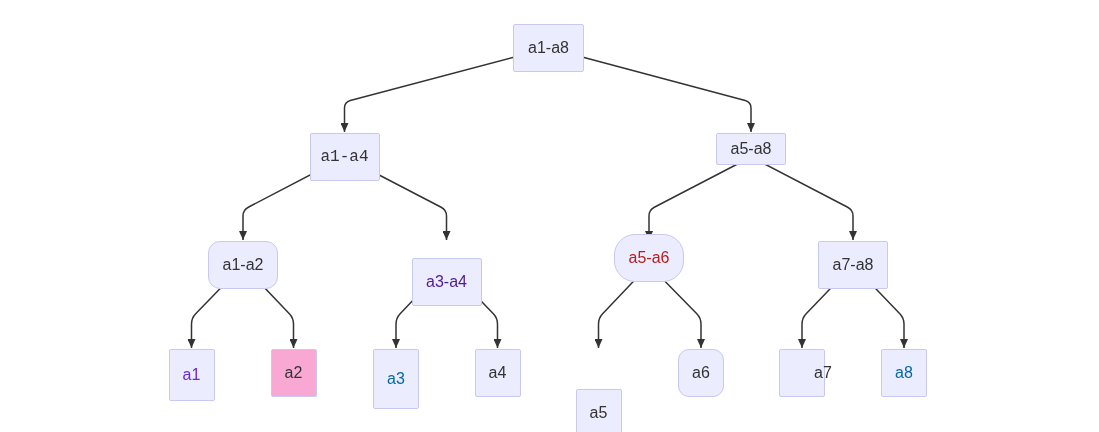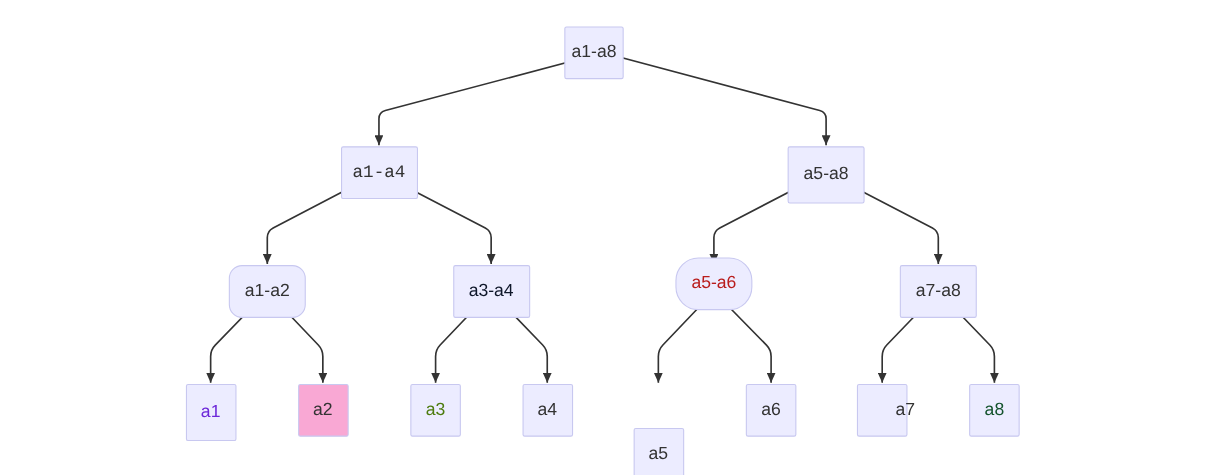--- a/index.html
+++ b/index.html
@@ -56,59 +56,59 @@
         <path d="M 243 265 L 289.36104580485033 313.65614708231817 Q 293.5 318 293.5 324 L 293.5 348" fill="none" stroke="#333333" stroke-width="1.5" marker-end="url(#arrowhead)"></path>
         <path d="M 446.5 265 L 400.13895419514967 313.65614708231817 Q 396 318 396 324 L 396 348" fill="none" stroke="#333333" stroke-width="1.5" marker-end="url(#arrowhead)"></path>
         <path d="M 446.5 265 L 493.33971776870936 313.67656944591363 Q 497.5 318 497.5 324 L 497.5 348" fill="none" stroke="#333333" stroke-width="1.5" marker-end="url(#arrowhead)"></path>
         <path d="M 649 265 L 602.6389541951497 313.65614708231817 Q 598.5 318 598.5 324 L 598.5 348" fill="none" stroke="#333333" stroke-width="1.5" marker-end="url(#arrowhead)"></path>
         <path d="M 649 265 L 696.7979559792316 313.7171474403706 Q 701 318 701 324 L 701 348" fill="none" stroke="#333333" stroke-width="1.5" marker-end="url(#arrowhead)"></path>
         <path d="M 853 265 L 806.1602822312907 313.67656944591363 Q 802 318 802 324 L 802 348" fill="none" stroke="#333333" stroke-width="1.5" marker-end="url(#arrowhead)"></path>
         <path d="M 853 265 L 899.8397177687093 313.67656944591363 Q 904 318 904 324 L 904 348" fill="none" stroke="#333333" stroke-width="1.5" marker-end="url(#arrowhead)"></path>
       </g>
   </svg>
   <div id="node-layer">
-      <div class="node" style="left: 513px; top: 24px; width: 54px; height: 48px; background: rgb(236, 236, 255); border-color: rgb(200, 200, 240); color: rgb(51, 51, 51);">
+      <div class="node" style="left: 513px; top: 24px; width: 71px; height: 48px; background: rgb(236, 236, 255); border-color: rgb(200, 200, 240); color: rgb(51, 51, 51);">
         <span>a1-a8</span>
       </div>
       <div class="node" style="left: 309.5px; top: 133px; width: 70px; height: 48px; background: rgb(236, 236, 255); border-color: rgb(200, 200, 240); color: rgb(51, 51, 51); font-family: Liberation Mono, monospace;">
         <span>a1-a4</span>
       </div>
-      <div class="node" style="left: 716px; top: 133px; width: 70px; height: 52px; background: rgb(236, 236, 255); border-color: rgb(200, 200, 240); color: rgb(51, 51, 51);">
+      <div class="node" style="left: 716px; top: 133px; width: 70px; height: 32px; background: rgb(236, 236, 255); border-color: rgb(200, 200, 240); color: rgb(51, 51, 51);">
         <span>a5-a8</span>
       </div>
       <div class="node" style="left: 208px; top: 241px; width: 70px; height: 48px; background: rgb(236, 236, 255); border-color: rgb(200, 200, 240); color: rgb(51, 51, 51); border-radius: 12px;">
         <span>a1-a2</span>
       </div>
-      <div class="node" style="left: 411.5px; top: 241px; width: 70px; height: 48px; background: rgb(236, 236, 255); border-color: rgb(200, 200, 240); color: #0f172a;">
+      <div class="node" style="left: 411.5px; top: 258px; width: 70px; height: 48px; background: rgb(236, 236, 255); border-color: rgb(200, 200, 240); color: #4c1d95;">
         <span>a3-a4</span>
       </div>
       <div class="node" style="left: 614px; top: 234px; width: 70px; height: 48px; background: rgb(236, 236, 255); border-color: rgb(200, 200, 240); color: #b91c1c; border-radius: 21px;">
         <span>a5-a6</span>
       </div>
       <div class="node" style="left: 818px; top: 241px; width: 70px; height: 48px; background: rgb(236, 236, 255); border-color: rgb(200, 200, 240); color: rgb(51, 51, 51);">
         <span>a7-a8</span>
       </div>
       <div class="node" style="left: 168.5px; top: 349px; width: 46px; height: 52px; background: rgb(236, 236, 255); border-color: rgb(200, 200, 240); color: #6d28d9;">
         <span>a1</span>
       </div>
       <div class="node" style="left: 270.5px; top: 349px; width: 46px; height: 48px; background: #f9a8d4; border-color: rgb(200, 200, 240); color: rgb(51, 51, 51);">
         <span>a2</span>
       </div>
-      <div class="node" style="left: 373px; top: 349px; width: 46px; height: 48px; background: rgb(236, 236, 255); border-color: rgb(200, 200, 240); color: #4d7c0f; text-align: center;">
+      <div class="node" style="left: 373px; top: 349px; width: 46px; height: 60px; background: rgb(236, 236, 255); border-color: rgb(200, 200, 240); color: #0369a1; text-align: center;">
         <span>a3</span>
       </div>
       <div class="node" style="left: 474.5px; top: 349px; width: 46px; height: 48px; background: rgb(236, 236, 255); border-color: rgb(200, 200, 240); color: rgb(51, 51, 51);">
         <span>a4</span>
       </div>
       <div class="node" style="left: 575.5px; top: 349px; width: 46px; height: 48px; background: rgb(236, 236, 255); border-color: rgb(200, 200, 240); color: rgb(51, 51, 51); margin-top: 40px;">
         <span>a5</span>
       </div>
-      <div class="node" style="left: 678px; top: 349px; width: 46px; height: 48px; background: rgb(236, 236, 255); border-color: rgb(200, 200, 240); color: rgb(51, 51, 51);">
+      <div class="node" style="left: 678px; top: 349px; width: 46px; height: 48px; background: rgb(236, 236, 255); border-color: rgb(200, 200, 240); color: rgb(51, 51, 51); border-radius: 11px;">
         <span>a6</span>
       </div>
       <div class="node" style="left: 779px; top: 349px; width: 46px; height: 48px; background: rgb(236, 236, 255); border-color: rgb(200, 200, 240); color: rgb(51, 51, 51); padding-left: 42px;">
         <span>a7</span>
       </div>
-      <div class="node" style="left: 881px; top: 349px; width: 46px; height: 48px; background: rgb(236, 236, 255); border-color: rgb(200, 200, 240); color: #14532d;">
+      <div class="node" style="left: 881px; top: 349px; width: 46px; height: 48px; background: rgb(236, 236, 255); border-color: rgb(200, 200, 240); color: #0369a1;">
         <span>a8</span>
       </div>
     </div>
 </div>
 
 </body></html>

